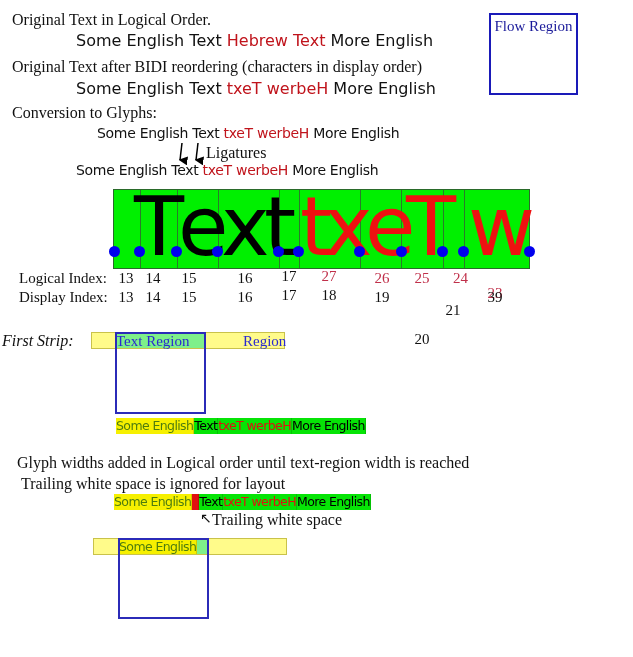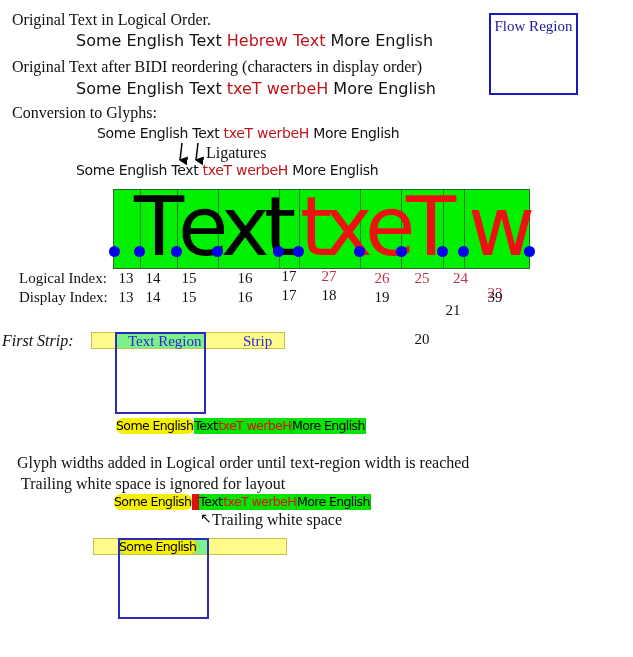--- a/index.html
+++ b/index.html
@@ -18,21 +18,21 @@
   .cell-line { position:absolute; top:0; bottom:0; width:1px; background:#2a7a2a; }
   .glyph { position:absolute; font-family:"DejaVu Sans", "Liberation Sans", sans-serif; line-height:1; }
   .dot { position:absolute; width:11px; height:11px; border-radius:50%; background:#0000ee; top:246px; }
   .idx { position:absolute; font-family:"Liberation Serif", serif; font-size:15px; text-align:center; width:30px; }
   
   .strip { background:#fffb8a; border:1px solid #c9c24a; box-sizing:border-box; }
   .tr-box { border:2px solid #2b2bb8; box-sizing:border-box; }
   .green-fill { background:#7ef08a; }
   .gcells { display:flex; height:16px; font-family:"DejaVu Sans", sans-serif; font-size:12.5px; line-height:16px; letter-spacing:-0.6px; }
   .gcells span { display:inline-block; border-right:1px solid rgba(0,0,0,0.15); }
-  .y { background:#f6f000; color:#000000;border-radius:7px; }
+  .y { background:#f6f000; color:#4d7c0f; }
   .g { background:#06e406; color:#000; }
   .g.r { color:#e01010; }
   .redcell { background:#e01010; }
 </style>
 </head>
 <body>
 
 <div class="abs serif" style="left:12px;top:11px;">Original Text in Logical Order.</div>
 <div class="abs sans sample" style="left:76px;top:31px;">
   <span>Some English Text </span><span class="red">Hebrew Text</span><span> More English</span>
@@ -123,22 +123,22 @@
 <div class="idx" style="left:314px;top:287px;">18</div>
 <div class="idx" style="left:367px;top:289px;">19</div>
 <div class="idx" style="left:407px;top:289px;margin-top:42px;">20</div>
 <div class="idx" style="left:438px;top:302px;">21</div>
 <div class="idx" style="left:480px;top:289px;">39</div>
 
 <div class="abs serif" style="left:2px;top:332px;font-style:italic;">First Strip:</div>
 <div class="abs strip" style="left:91px;top:332px;width:194px;height:17px;"></div>
 <div class="abs green-fill" style="left:117px;top:333px;width:88px;height:15px;"></div>
 <div class="abs tr-box" style="left:115px;top:332px;width:91px;height:82px;"></div>
-<div class="abs serif" style="left:128px;top:333px;font-size:15px;color:#2a2ad0;">Text Region</div>
-<div class="abs serif" style="left:243px;top:333px;font-size:15px;color:#2a2ad0;">Strip</div>
+<div class="abs serif" style="left:116px;top:333px;font-size:15px;color:#2a2ad0;">Text Region</div>
+<div class="abs serif" style="left:243px;top:333px;font-size:15px;color:#2a2ad0;">Region</div>
 
 <div class="abs gcells" style="left:116px;top:418px;">
   <span class="y">Some English </span>
     <span class="g">Text </span>
     <span class="g r">txeT werbeH</span>
     <span class="g"> More English</span>
 </div>
 <div class="abs serif" style="left:17px;top:454px;">Glyph widths added in Logical order until text-region width is reached</div>
 
 <div class="abs serif" style="left:21px;top:475px;">Trailing white space is ignored for layout</div>

